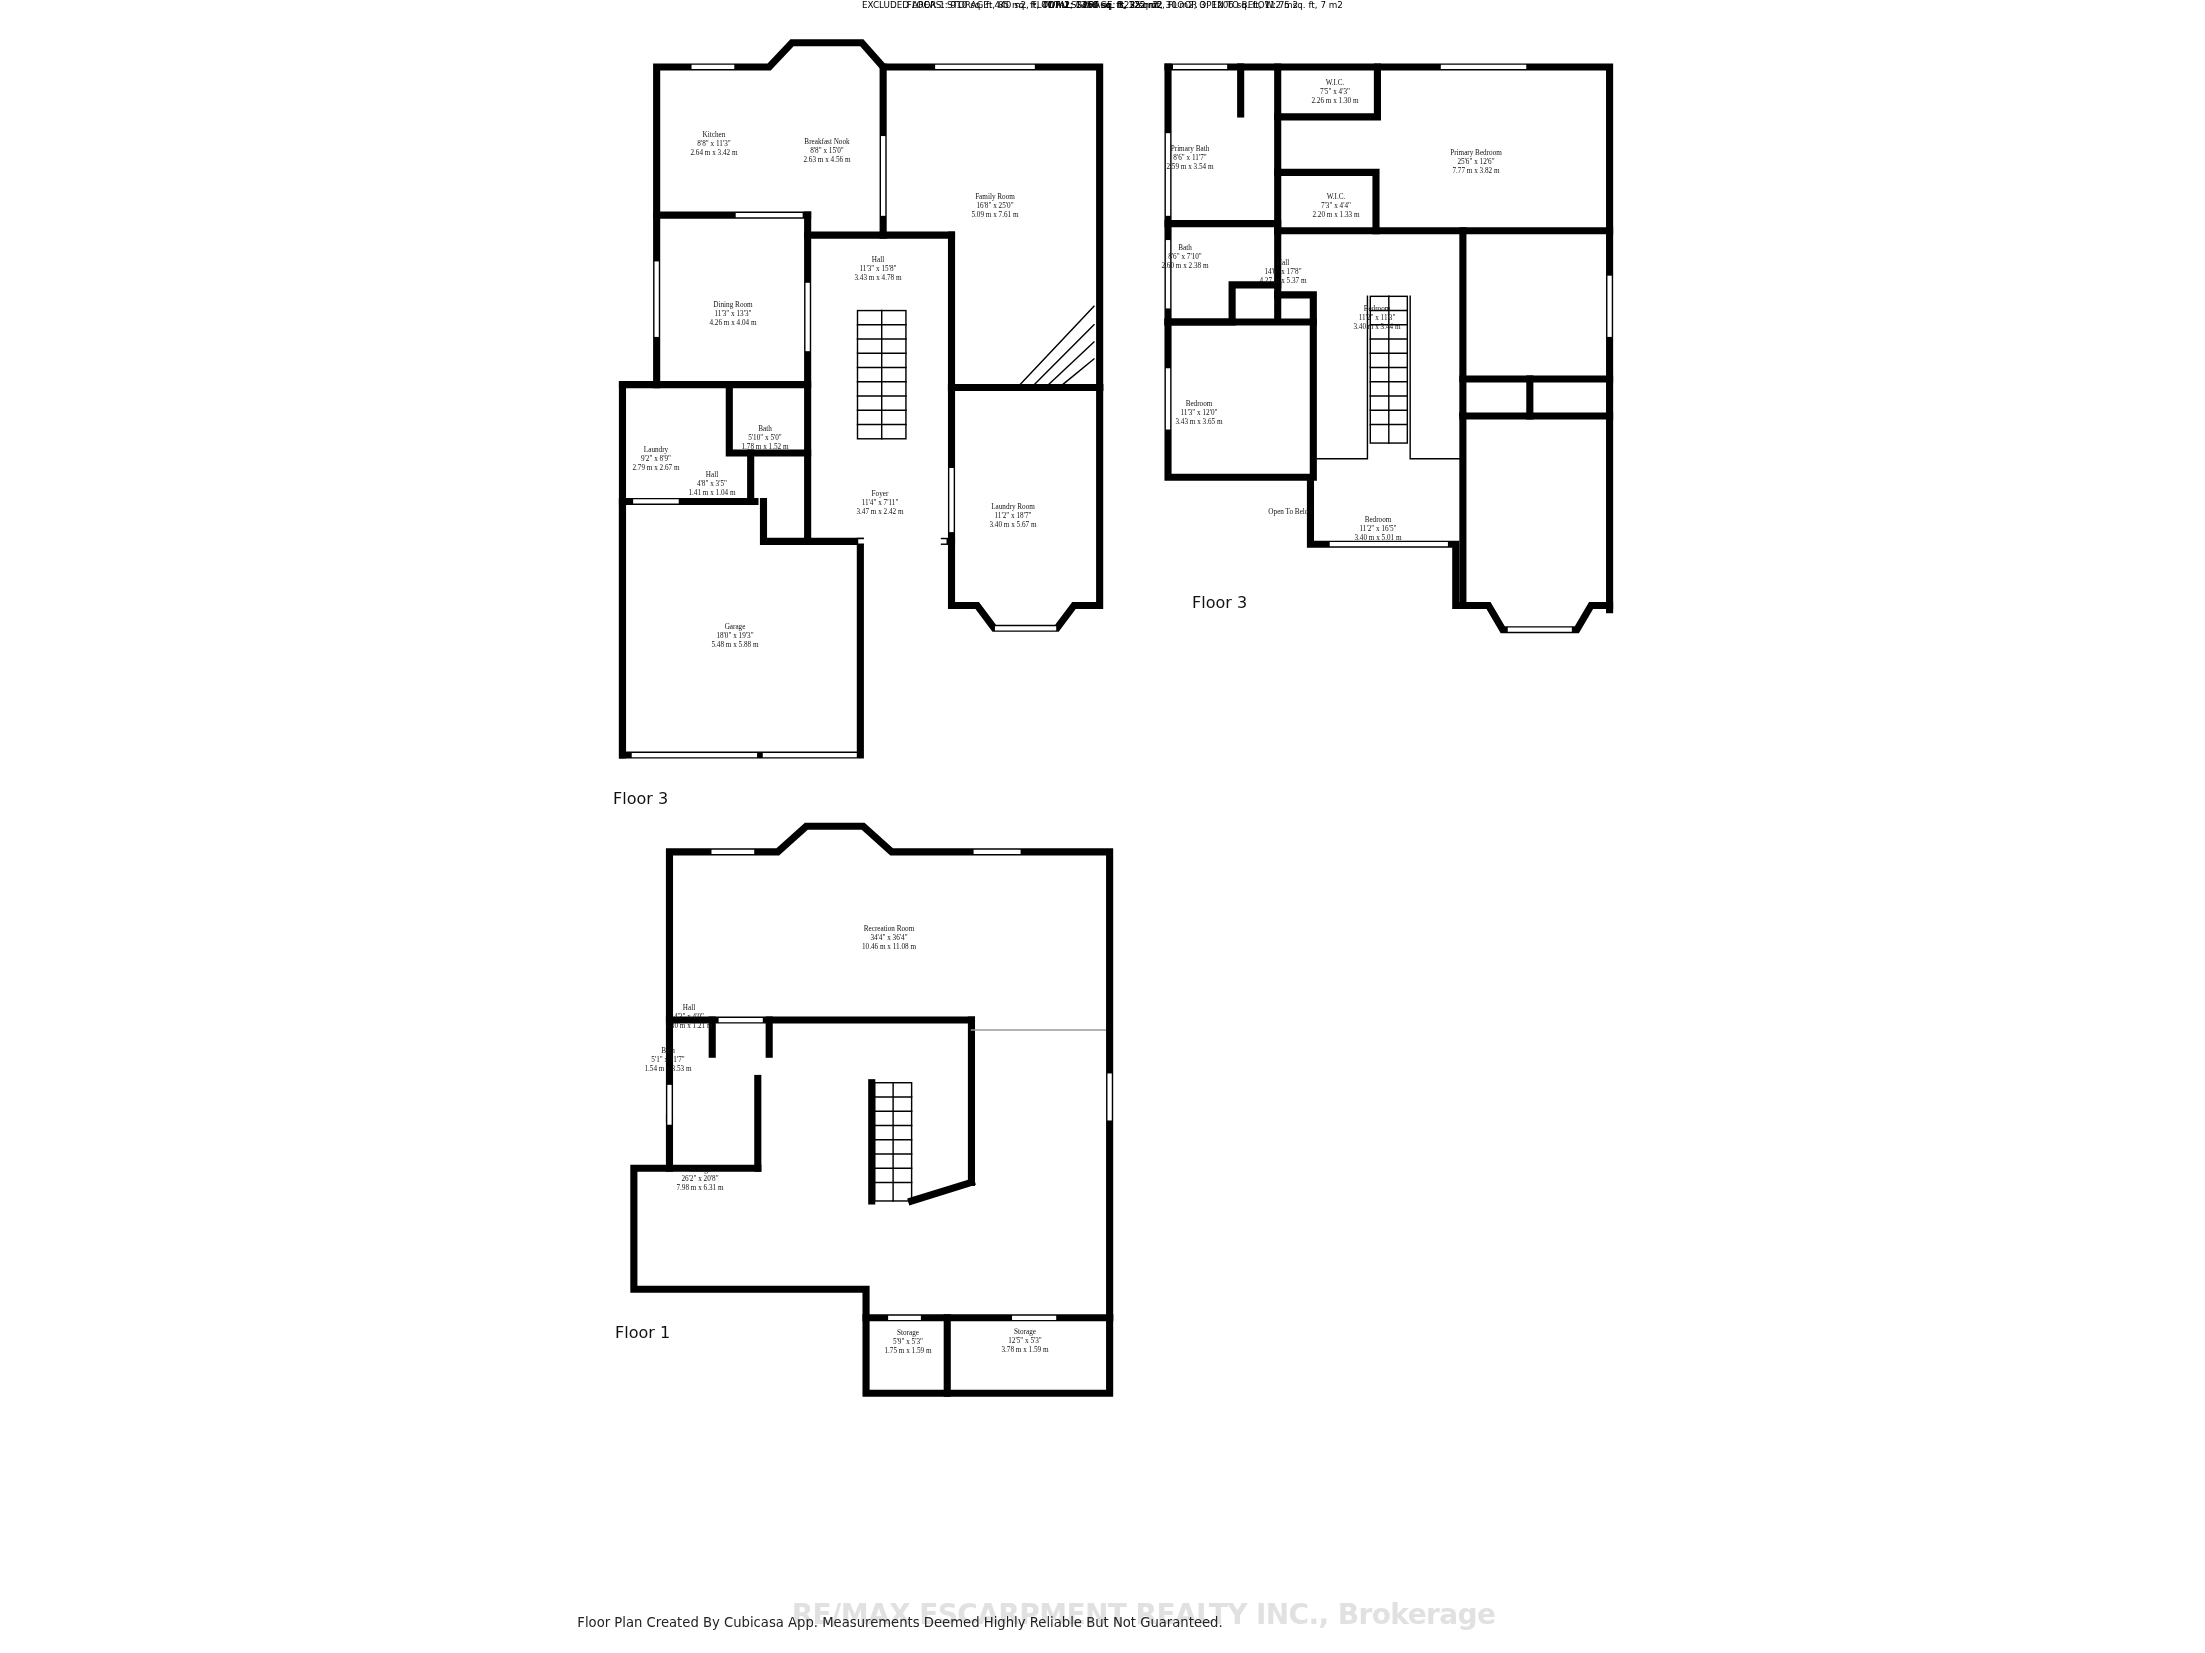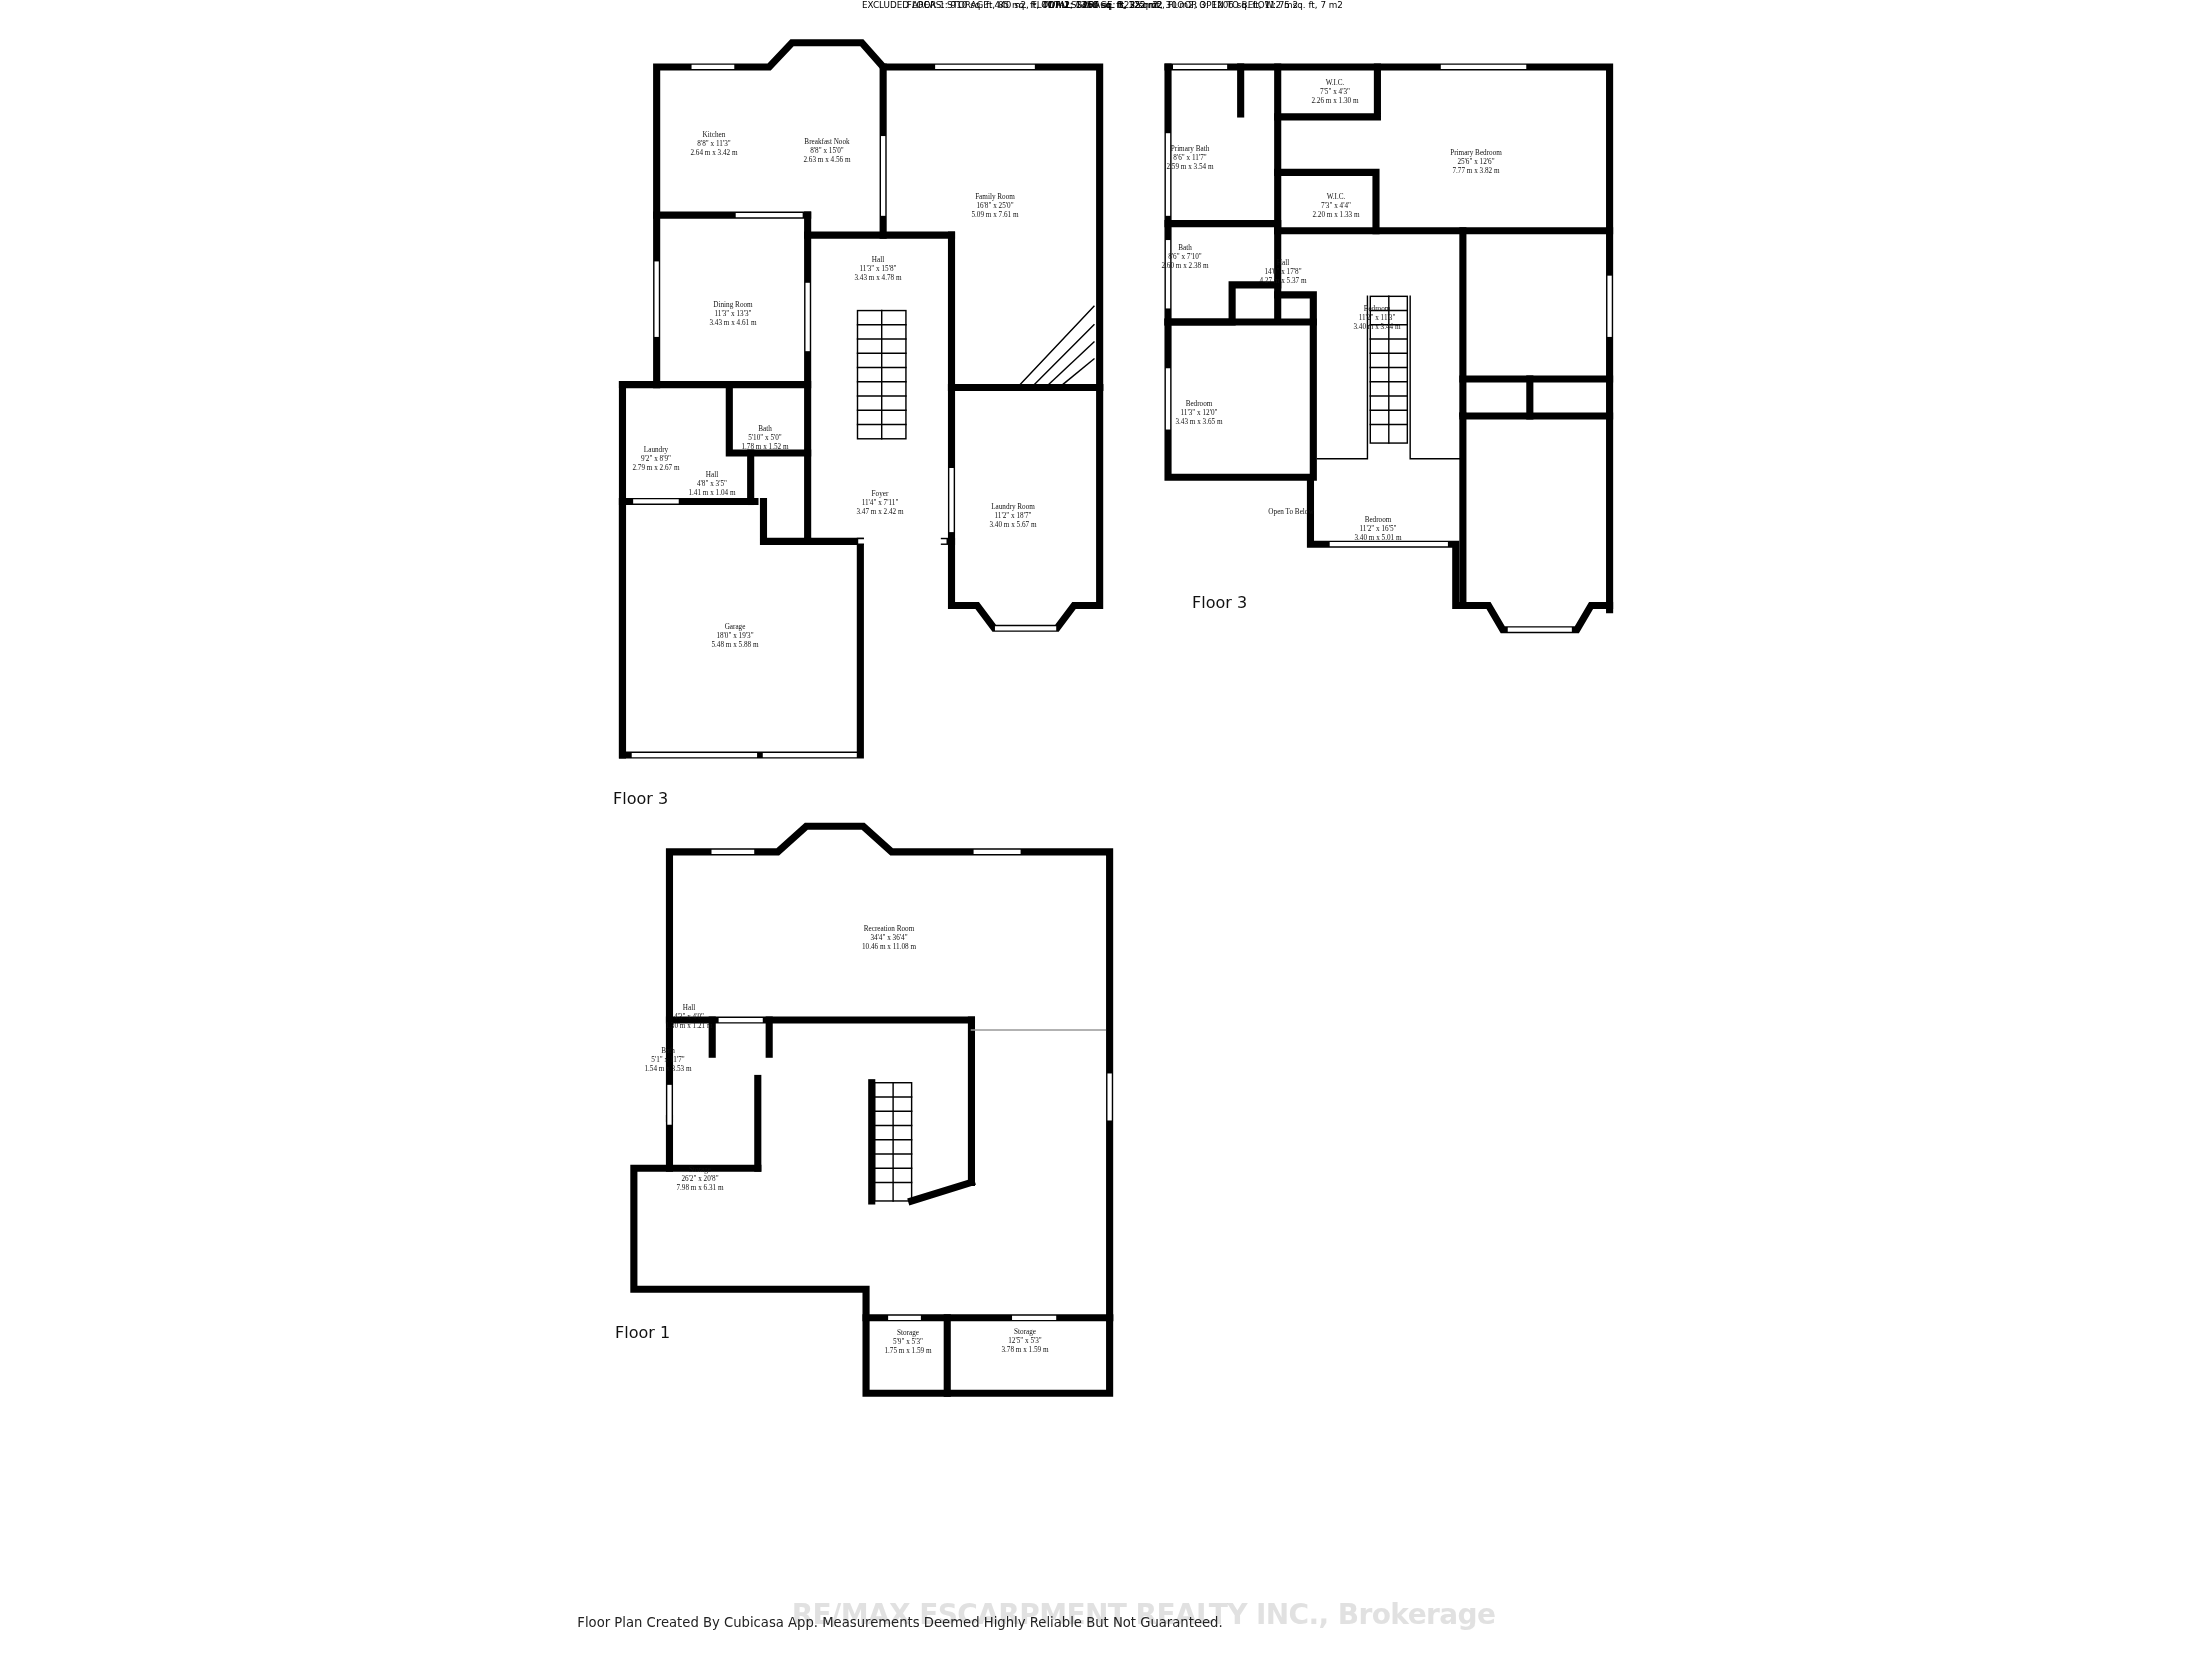--- a/index.html
+++ b/index.html
@@ -192,21 +192,21 @@
     <span class="mt">5.09 m x 7.61 m</span>
   </div>
   <div class="room" style="left:878px;top:269px">
     <span class="nm">Hall</span>
     <span class="ft">11'3" x 15'8"</span>
     <span class="mt">3.43 m x 4.78 m</span>
   </div>
   <div class="room" style="left:733px;top:314px">
     <span class="nm">Dining Room</span>
     <span class="ft">11'3" x 13'3"</span>
-    <span class="mt">3.43 m x 4.61 m</span>
+    <span class="mt">4.26 m x 4.04 m</span>
   </div>
   <div class="room" style="left:765px;top:438px">
     <span class="nm">Bath</span>
     <span class="ft">5'10" x 5'0"</span>
     <span class="mt">1.78 m x 1.52 m</span>
   </div>
   <div class="room" style="left:656px;top:459px">
     <span class="nm">Laundry</span>
     <span class="ft">9'2" x 8'9"</span>
     <span class="mt">2.79 m x 2.67 m</span>

